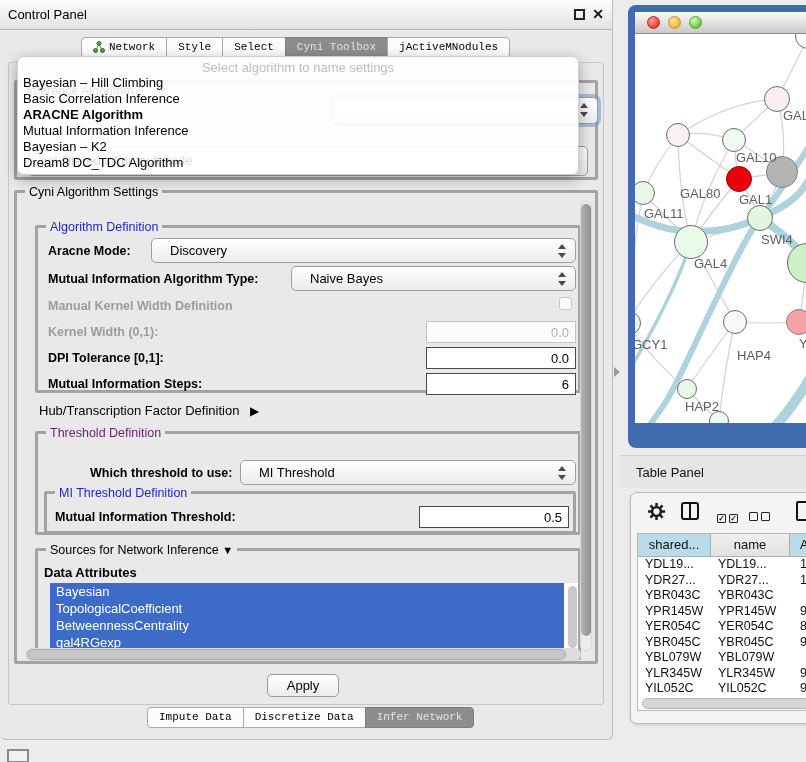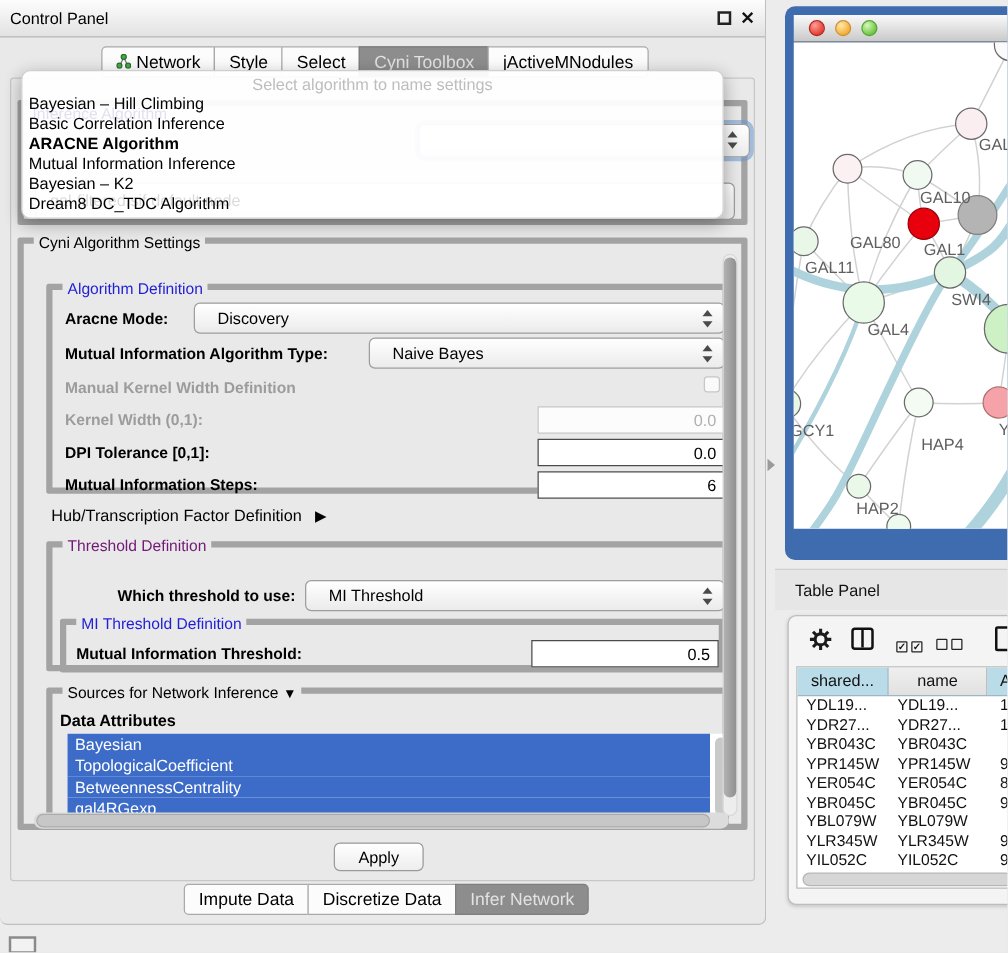--- a/index.html
+++ b/index.html
@@ -11,31 +11,31 @@
   .control-panel { position:absolute; left:0; top:0; width:613px; height:740px;
     background:#e9e9e9; border-right:1px solid #bfbfbf; border-bottom:1px solid #bfbfbf;
     border-radius:0 0 6px 6px; }
   .cp-titlebar { position:absolute; left:0; top:0; width:100%; height:30px;
     background:linear-gradient(#fdfdfd,#e2e2e2); border-bottom:1px solid #b8b8b8; }
   .cp-title { position:absolute; left:8px; top:7px; font-size:13px; color:#000; }
   .float-icon { position:absolute; right:27px; top:9px; width:11px; height:11px; border:2px solid #222; }
   .close-icon { position:absolute; right:8px; top:6px; font-size:14px; font-weight:bold; color:#111; }
 
   .cp-tabs { position:absolute; left:82px; top:37px; display:flex; }
-  .tab { font-size:14px; padding:3px 11px 4px; background:#fcfcfc; border:1px solid #a9a9a9;
-    margin-left:-1px; color:#000; white-space:nowrap; display:flex; align-items:center; gap:4px; }
+  .tab { font-size:11px; padding:3px 11px 4px; background:#fcfcfc; border:1px solid #a9a9a9;
+    margin-left:-1px; color:#000; white-space:nowrap; display:flex; align-items:center; gap:4px;font-family:Liberation Mono, monospace; }
   .tab:first-child { border-radius:4px 0 0 4px; }
   .tab:last-child { border-radius:0 4px 4px 0; }
   .tab.sel { background:#8d8d8d; color:#e2e2e2; border-color:#7e7e7e; }
 
   .content-frame { position:absolute; left:8px; top:62px; width:596px; height:643px;
     border:1px solid #c7c7c7; border-radius:3px; }
 
   
-  .grp { position:absolute; border:5px solid #a3a3a3; border-radius:2px; }
+  .grp { position:absolute; border:3px solid #a3a3a3; border-radius:2px; }
   .legend { position:absolute; top:-8px; left:8px; background:#e9e9e9; padding:0 4px;
     font-size:12.5px; color:#000; white-space:nowrap; }
   .legend.blue { color:#1f1fd6; }
   .legend.green { color:#701a75; }
 
   .blabel { position:absolute; font-size:12.5px; font-weight:bold; color:#000; white-space:nowrap; }
   .glabel { position:absolute; font-size:12.5px; font-weight:bold; color:#9c9c9c; white-space:nowrap; }
 
   .combo { position:absolute; background:linear-gradient(#ffffff,#ebebeb); border:1px solid #9e9e9e;
     border-radius:5px; font-size:13px; color:#000; line-height:23px; padding-left:18px; }

